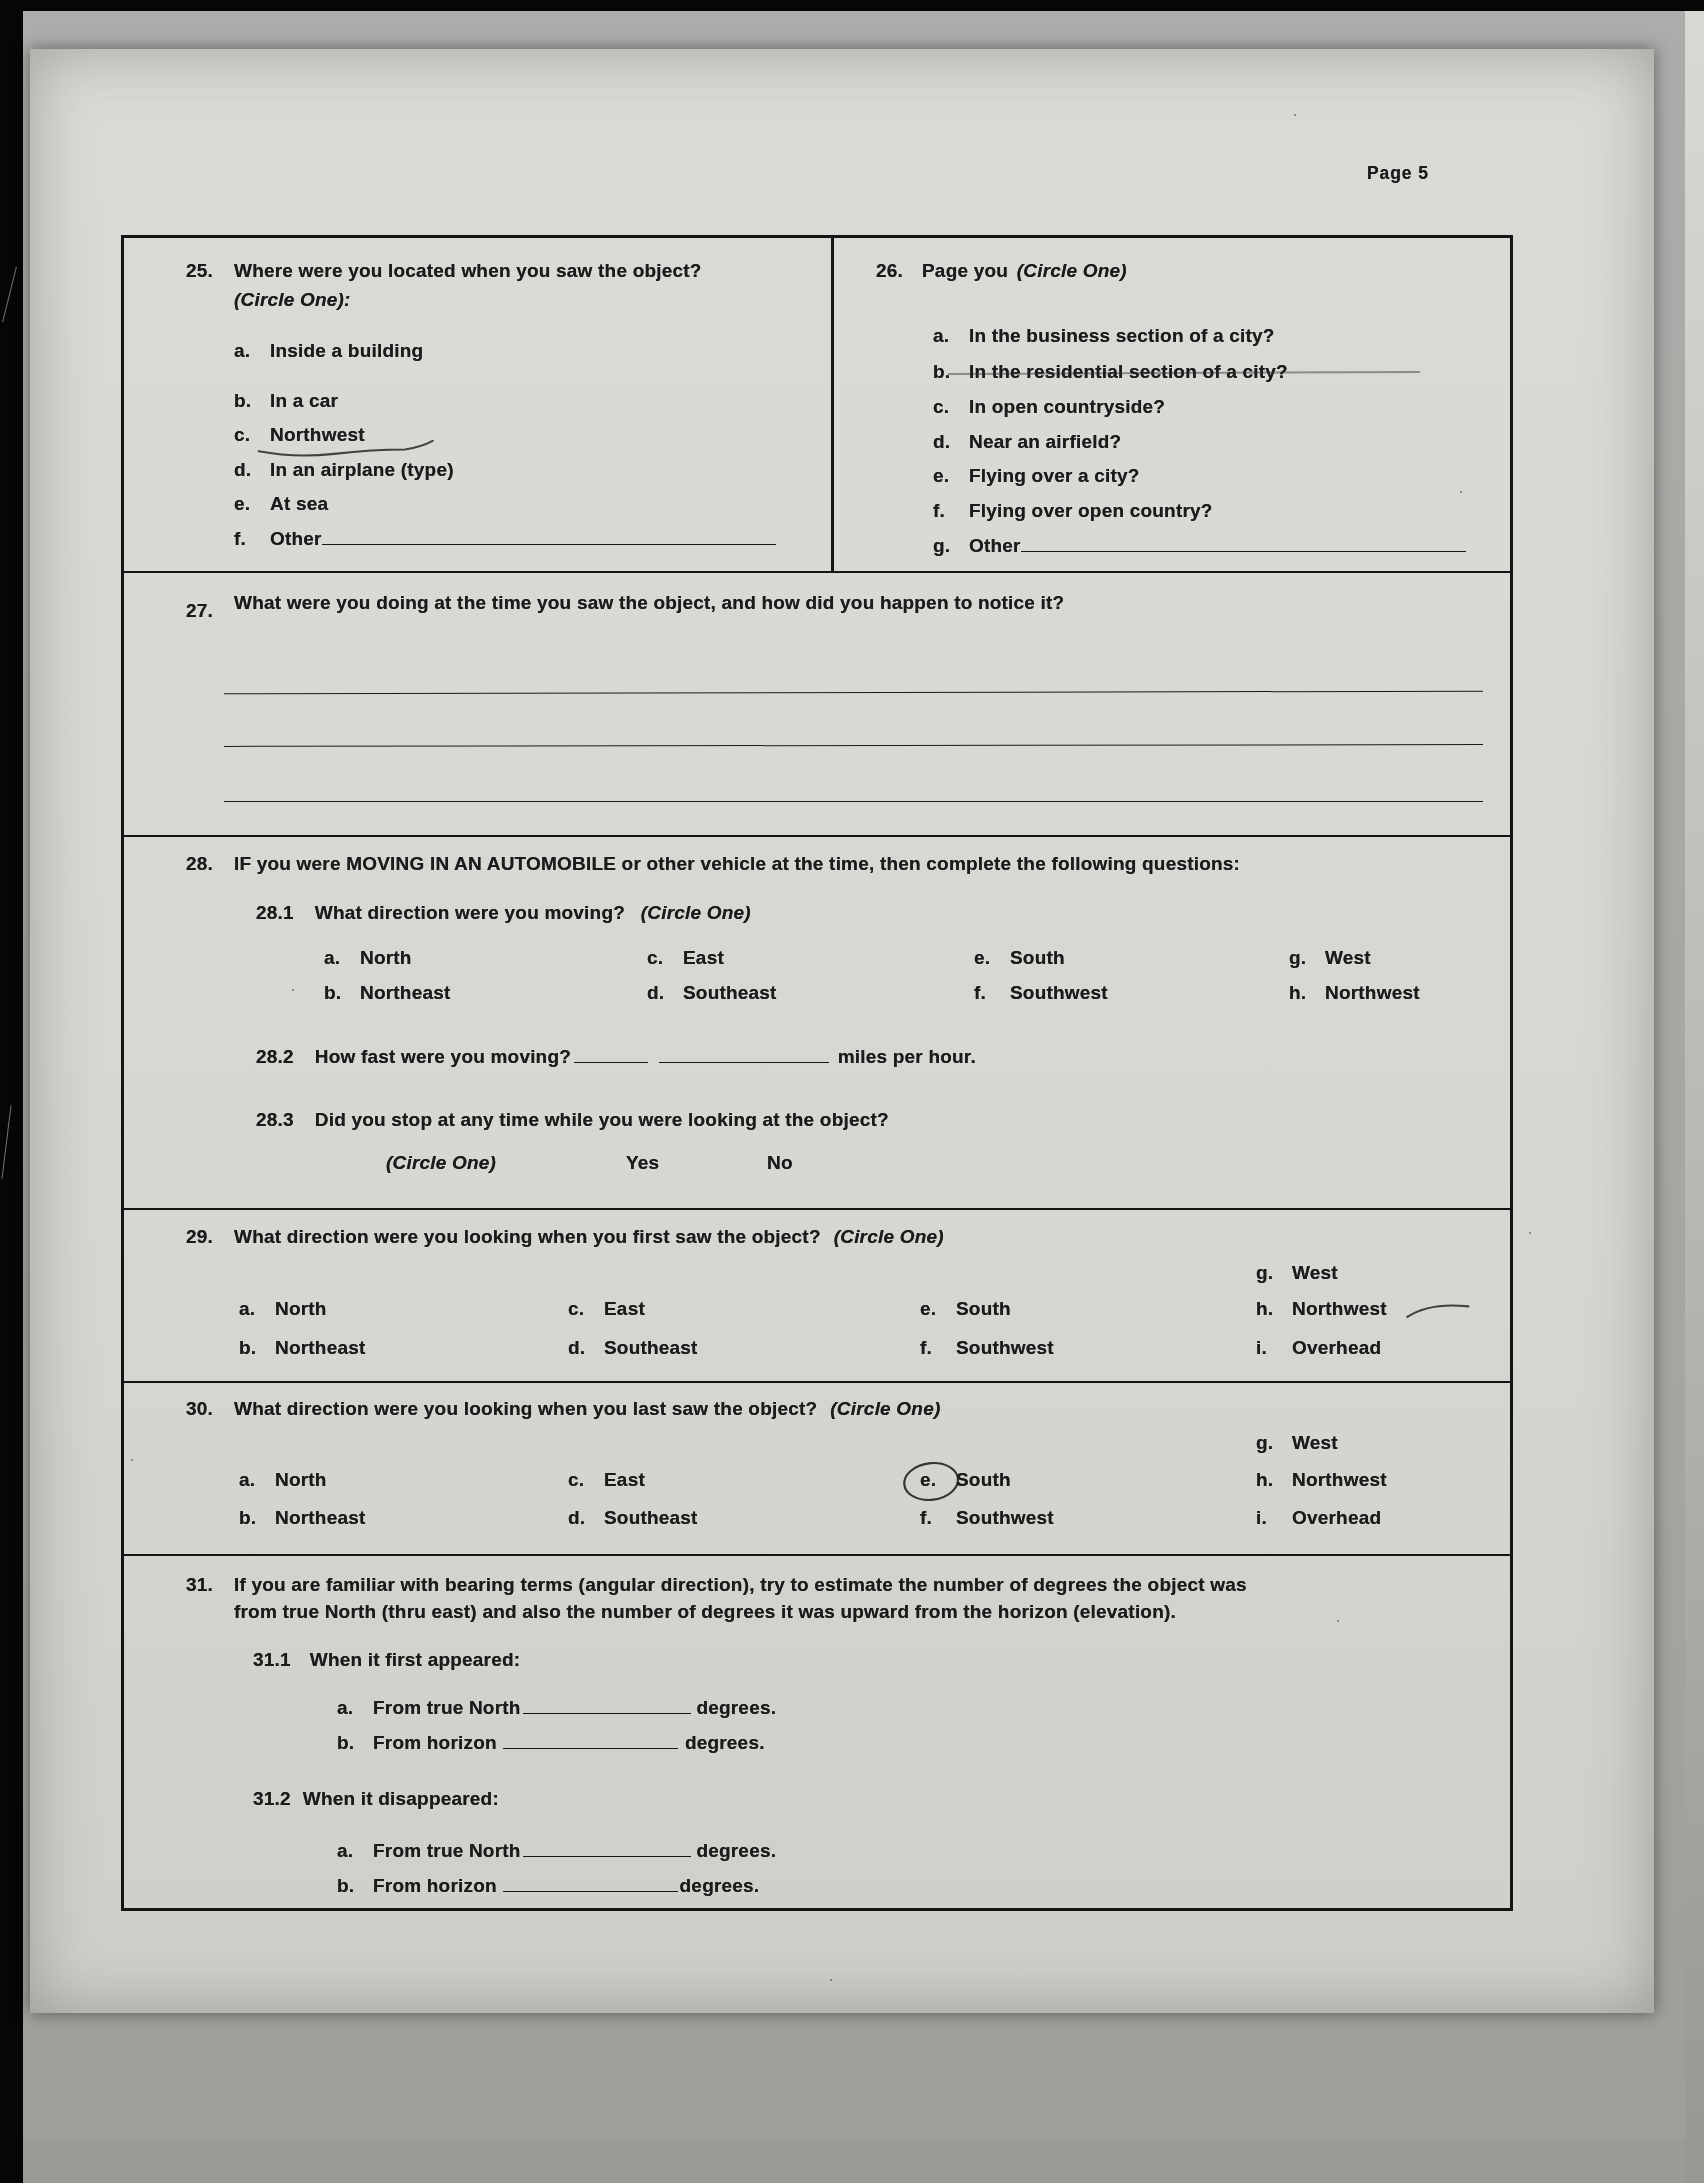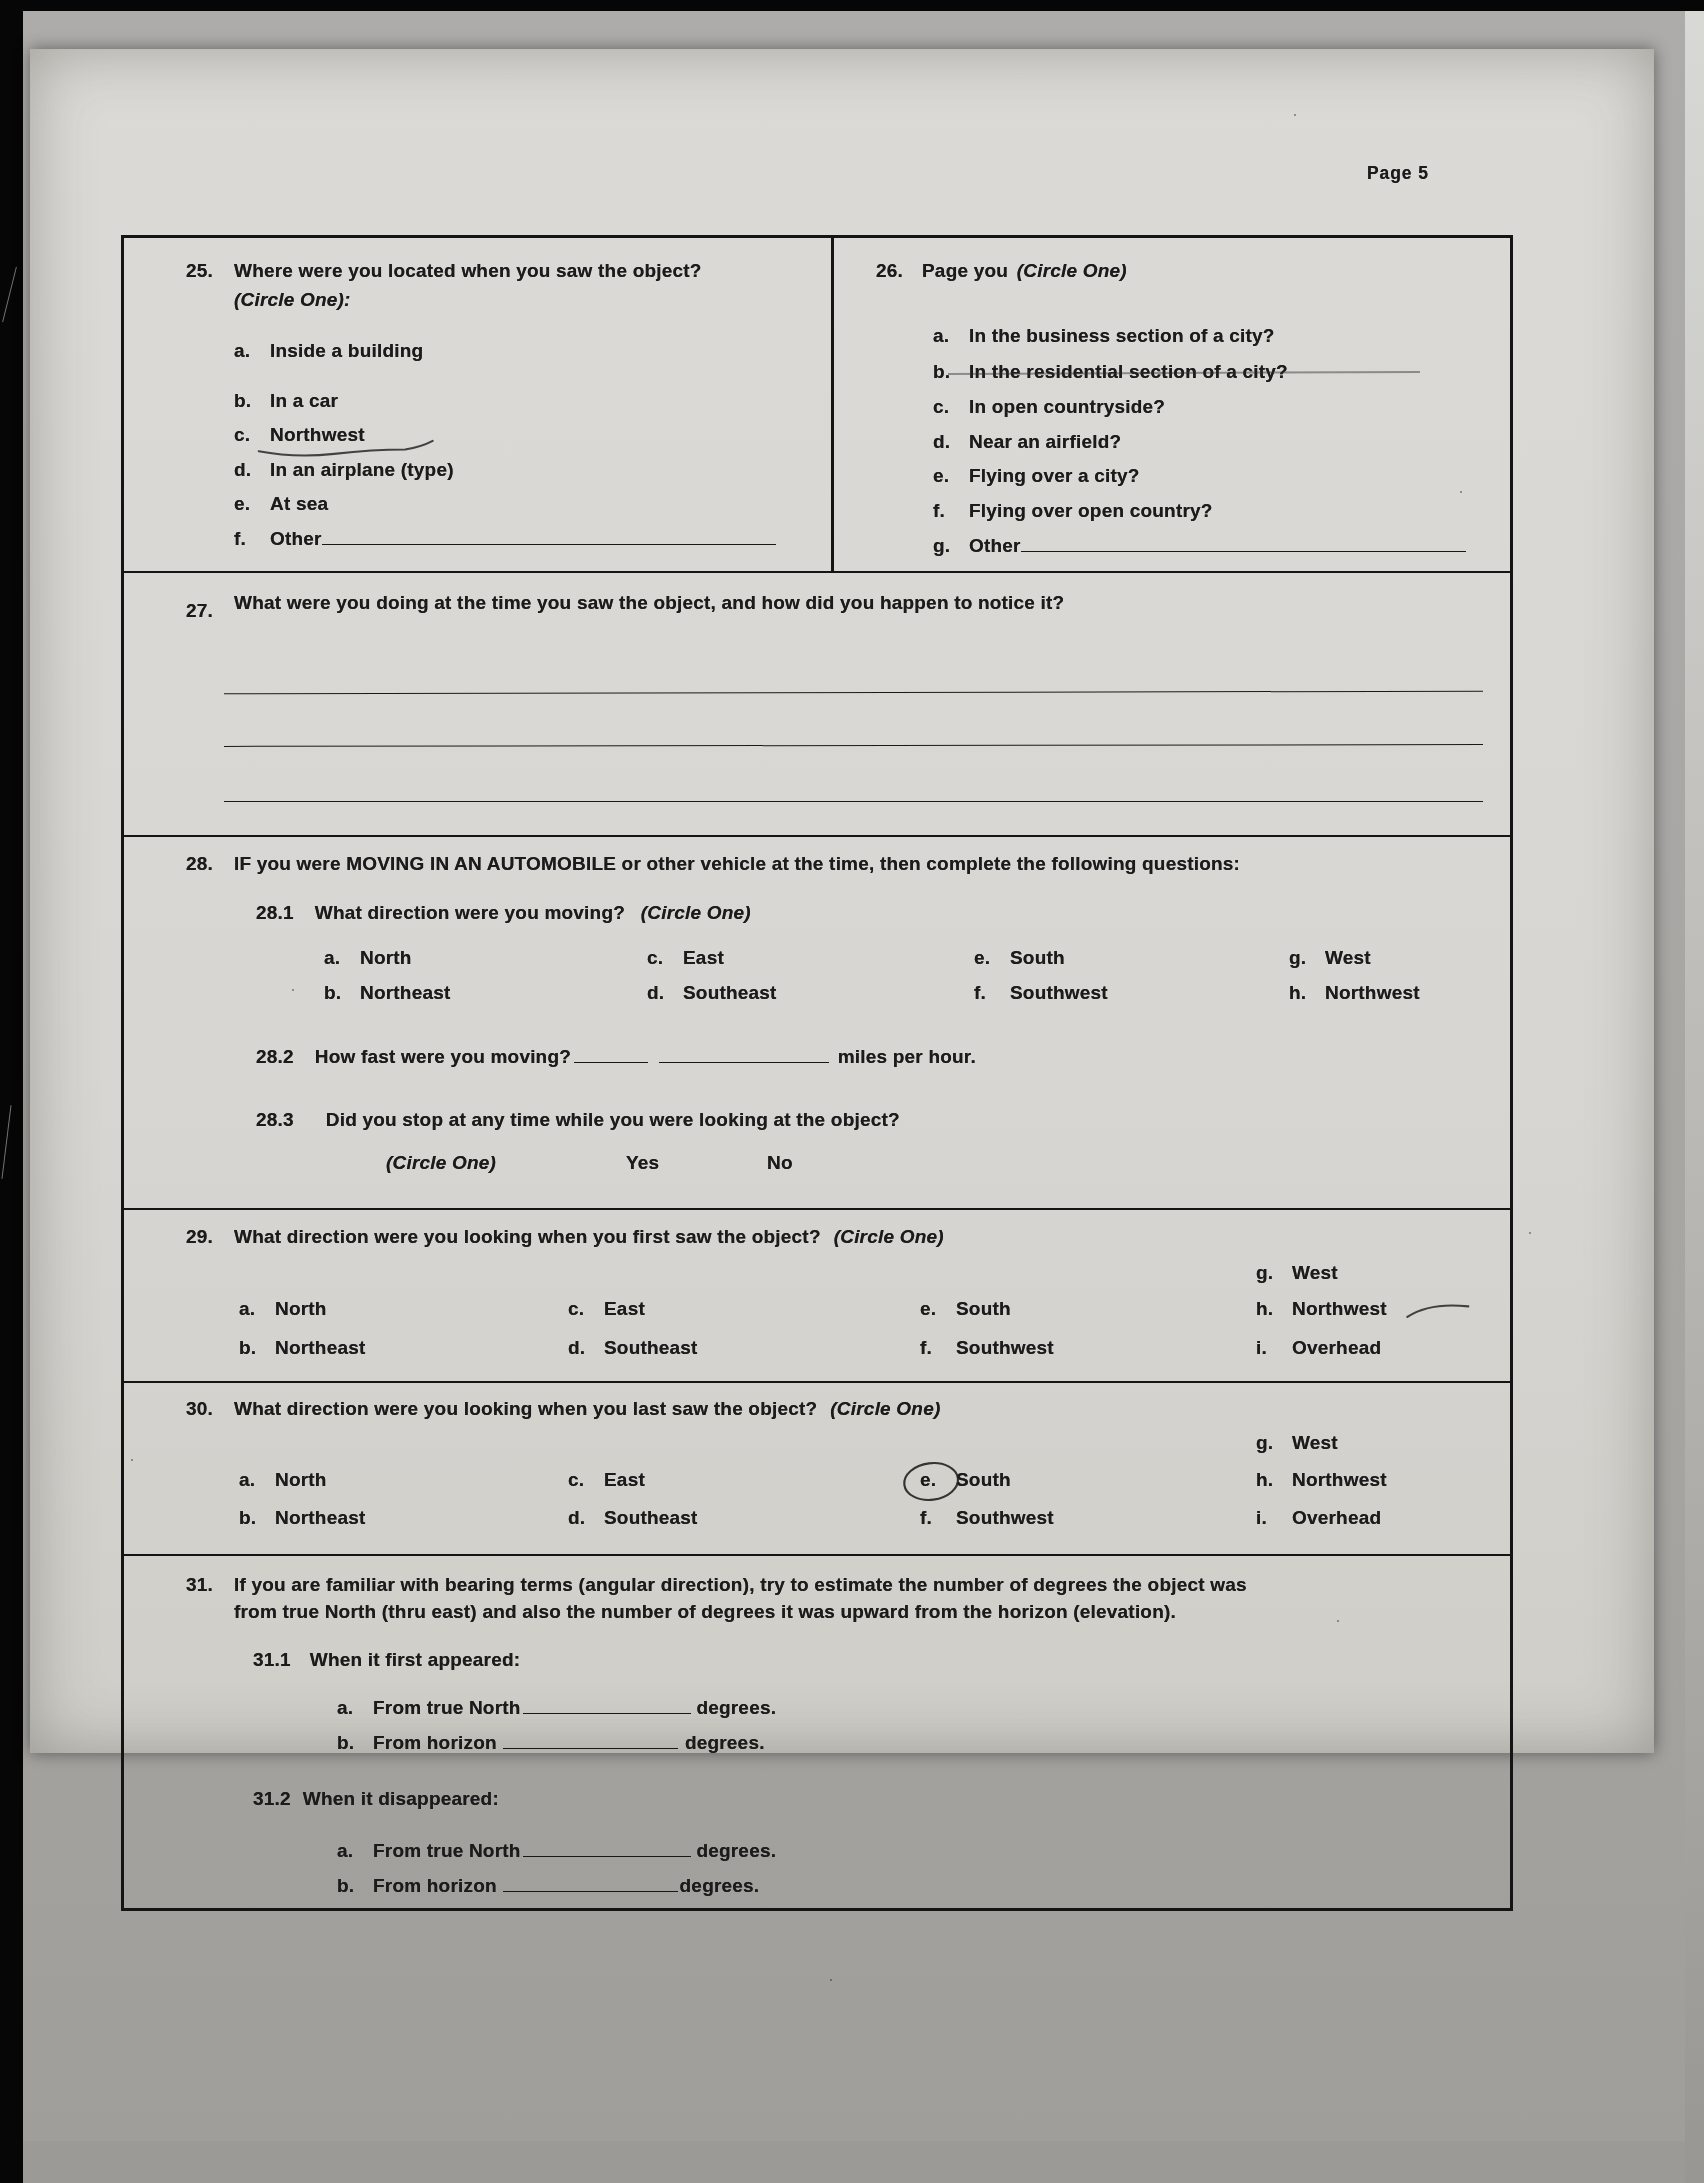--- a/index.html
+++ b/index.html
@@ -17,21 +17,21 @@
   .bed-lower {
     position:absolute; left:23px; top:2141px; width:1662px; height:343px;
     background:#9b9a96;
   }
   .edge-strip {
     position:absolute; left:1685px; top:11.4px; width:20px; height:2472px;
     background:linear-gradient(180deg,#d8d8d4, #bab9b5 45%, #8e8d89 100%);
   }
   .scratch { position:absolute; background:#cfcfcc; opacity:.55; }
   .paper {
-    position:absolute; left:30px; top:49px; width:1624px; height:1704px;
+    position:absolute; left:30px; top:49px; width:1624px; height:1964px;
     background:linear-gradient(180deg,#dbdad6 0%, #d7d6d2 60%, #cfcec9 100%);
     box-shadow: inset 0 0 65px rgba(70,68,60,.38), 0 0 15.3px rgba(0,0,0,.45);
     font-weight:700; font-size:19px; color:#1b1b1b; letter-spacing:0.2px;
     text-shadow:0 0 0.4px rgba(27,27,27,.75);
     padding-left:22px;
   }
   .form-box {
     position:absolute; left:91px; top:186px; width:1392px; height:1676px;
     border:3.1px solid #141414;
   }
@@ -120,21 +120,21 @@
       <div class="abs nowrap" style="left:200px;top:145px;"><span class="letter">b.</span><span>Northeast</span></div>
       <div class="abs nowrap" style="left:523px;top:145px;"><span class="letter">d.</span><span>Southeast</span></div>
       <div class="abs nowrap" style="left:850px;top:145px;"><span class="letter">f.</span><span>Southwest</span></div>
       <div class="abs nowrap" style="left:1165px;top:145px;"><span class="letter">h.</span><span>Northwest</span></div>
 
       <div class="abs nowrap" style="left:132px;top:209px;">
         <span style="margin-right:21px;">28.2</span><span>How fast were you moving?</span><span class="blank" style="width:74px;margin-left:2.6px;"></span><span class="blank" style="width:170px;margin-left:11.4px;"></span><span style="margin-left:8.7px;">miles per hour.</span>
       </div>
 
       <div class="abs nowrap" style="left:132px;top:272px;">
-        <span style="margin-right:32px;">28.3</span><span>Did you stop at any time while you were looking at the object?</span>
+        <span style="margin-right:21px;">28.3</span><span>Did you stop at any time while you were looking at the object?</span>
       </div>
       <div class="abs nowrap it" style="left:262px;top:315px;">(Circle One)</div>
       <div class="abs nowrap" style="left:502px;top:315px;">Yes</div>
       <div class="abs nowrap" style="left:643px;top:315px;">No</div>
     </div>
 
     <div class="sec sec-b" style="top:970px;height:173px;">
       <span class="abs nowrap" style="left:62px;top:15.7px;">29.</span>
       <div class="abs nowrap" style="left:110px;top:15.7px;">
         <span>What direction were you looking when you first saw the object?</span><span class="it" style="margin-left:13px;">(Circle One)</span>

